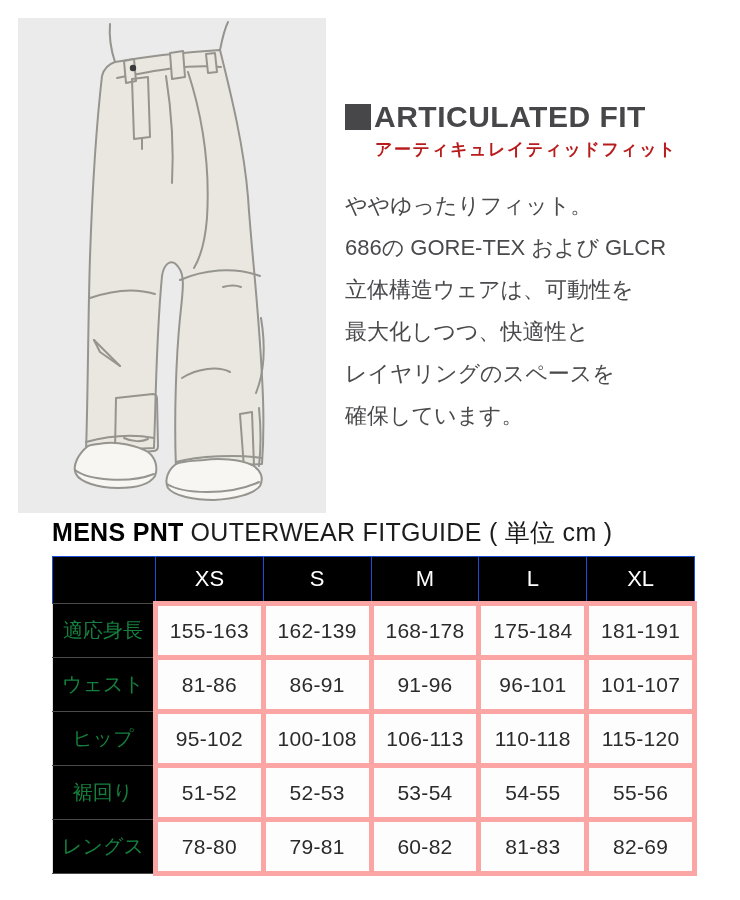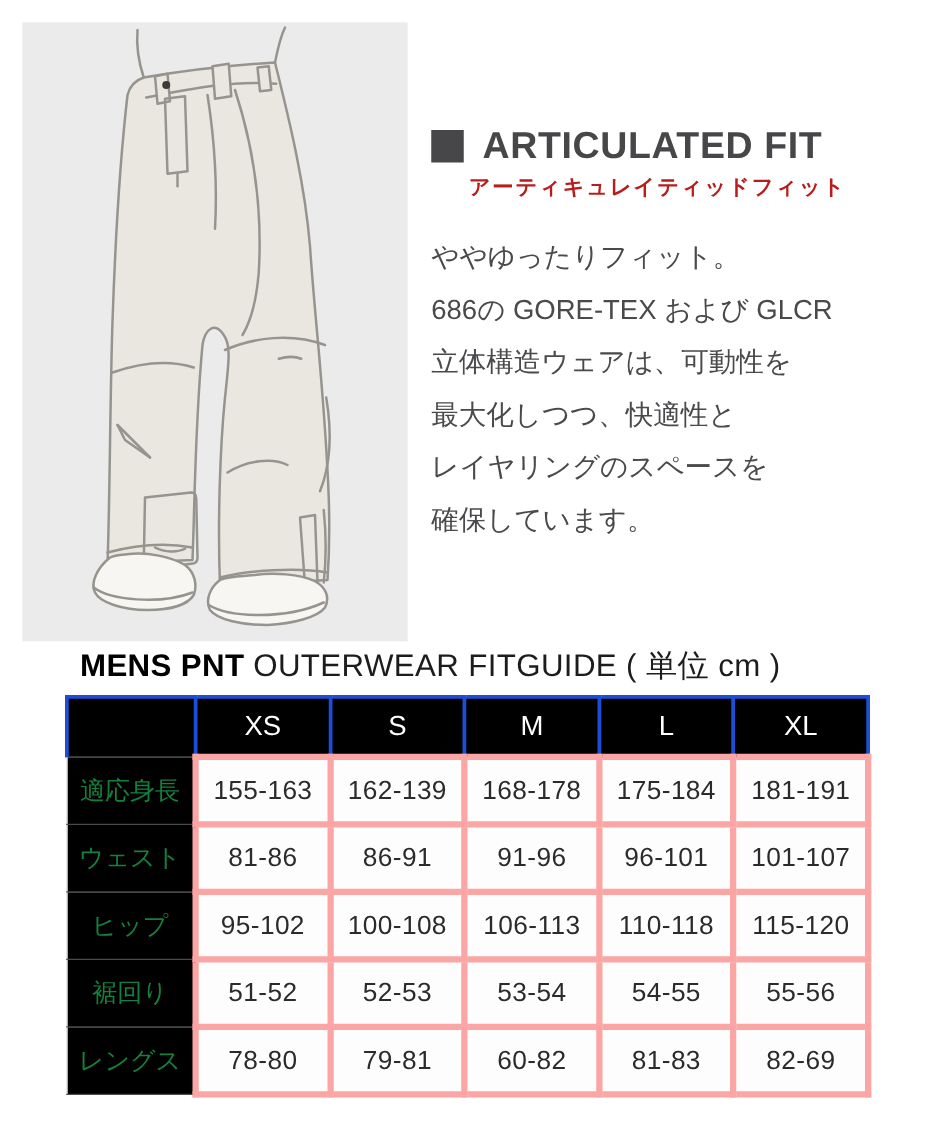--- a/index.html
+++ b/index.html
@@ -8,48 +8,48 @@
     font-family:"Liberation Sans","DejaVu Sans",sans-serif;
     -webkit-font-smoothing:antialiased;
   }
   .illustration-box{
     position:absolute;left:18px;top:18px;width:308px;height:495px;
     background:#ebebec;
   }
   .illustration-box svg{display:block;width:100%;height:100%;}
 
   .fit-info{position:absolute;left:345px;top:101px;width:386px;color:#47474a;}
-  .fit-heading-row{display:flex;align-items:center;gap:12px;}
+  .fit-heading-row{display:flex;align-items:center;}
   .accent-square{width:26px;height:26px;background:#47474a;flex:0 0 auto;margin-right:3px;}
   .fit-heading{
     margin:0;font-size:30px;font-weight:700;letter-spacing:0.5px;color:#47474a;line-height:32px;
     white-space:nowrap;
   }
   .fit-subheading{
     margin-top:5px;margin-left:30px;font-size:17px;font-weight:700;letter-spacing:1.5px;color:#b91c1c;
     white-space:nowrap;
   }
   .fit-description{margin-top:24px;font-size:22px;color:#4a4a4d;}
   .desc-line{line-height:42px;white-space:nowrap;}
 
   .fitguide-title{
-    position:absolute;left:64px;top:516px;font-size:25px;color:#111;white-space:nowrap;letter-spacing:0.3px;
+    position:absolute;left:52px;top:516px;font-size:25px;color:#111;white-space:nowrap;letter-spacing:0.3px;
   }
   .fitguide-title .title-bold{font-weight:800;color:#000;}
   .fitguide-title .title-rest{font-weight:400;color:#1c1c1c;margin-left:7px;}
 
   table.fitguide-table{
     position:absolute;left:52px;top:556px;width:645px;
     border-collapse:collapse;table-layout:fixed;
     font-family:"Liberation Sans","DejaVu Sans",sans-serif;
   }
   .fitguide-table col.c-label{width:103px;}
   .fitguide-table thead th{
     background:#000;color:#fff;font-weight:400;font-size:22px;height:44px;
-    border:3px solid #1d4ed8;padding:0;text-align:center;
+    border:1px solid #1d4ed8;padding:0;text-align:center;
   }
   .fitguide-table thead th.col-label{border-bottom:1px solid #4a4a4a;}
   .fitguide-table tbody th.row-label{
     background:#000;color:#15803d;font-weight:400;font-size:20px;
     border:1px solid #dedede;border-top:1px solid #4a4a4a;border-bottom:1px solid #4a4a4a;
     padding:0;text-align:center;
   }
   .fitguide-table tbody td{
     background:#fdfdfd;color:#2b2b2b;font-size:21px;height:49px;
     border:5px solid #fca5a5;padding:0;text-align:center;letter-spacing:0.3px;

